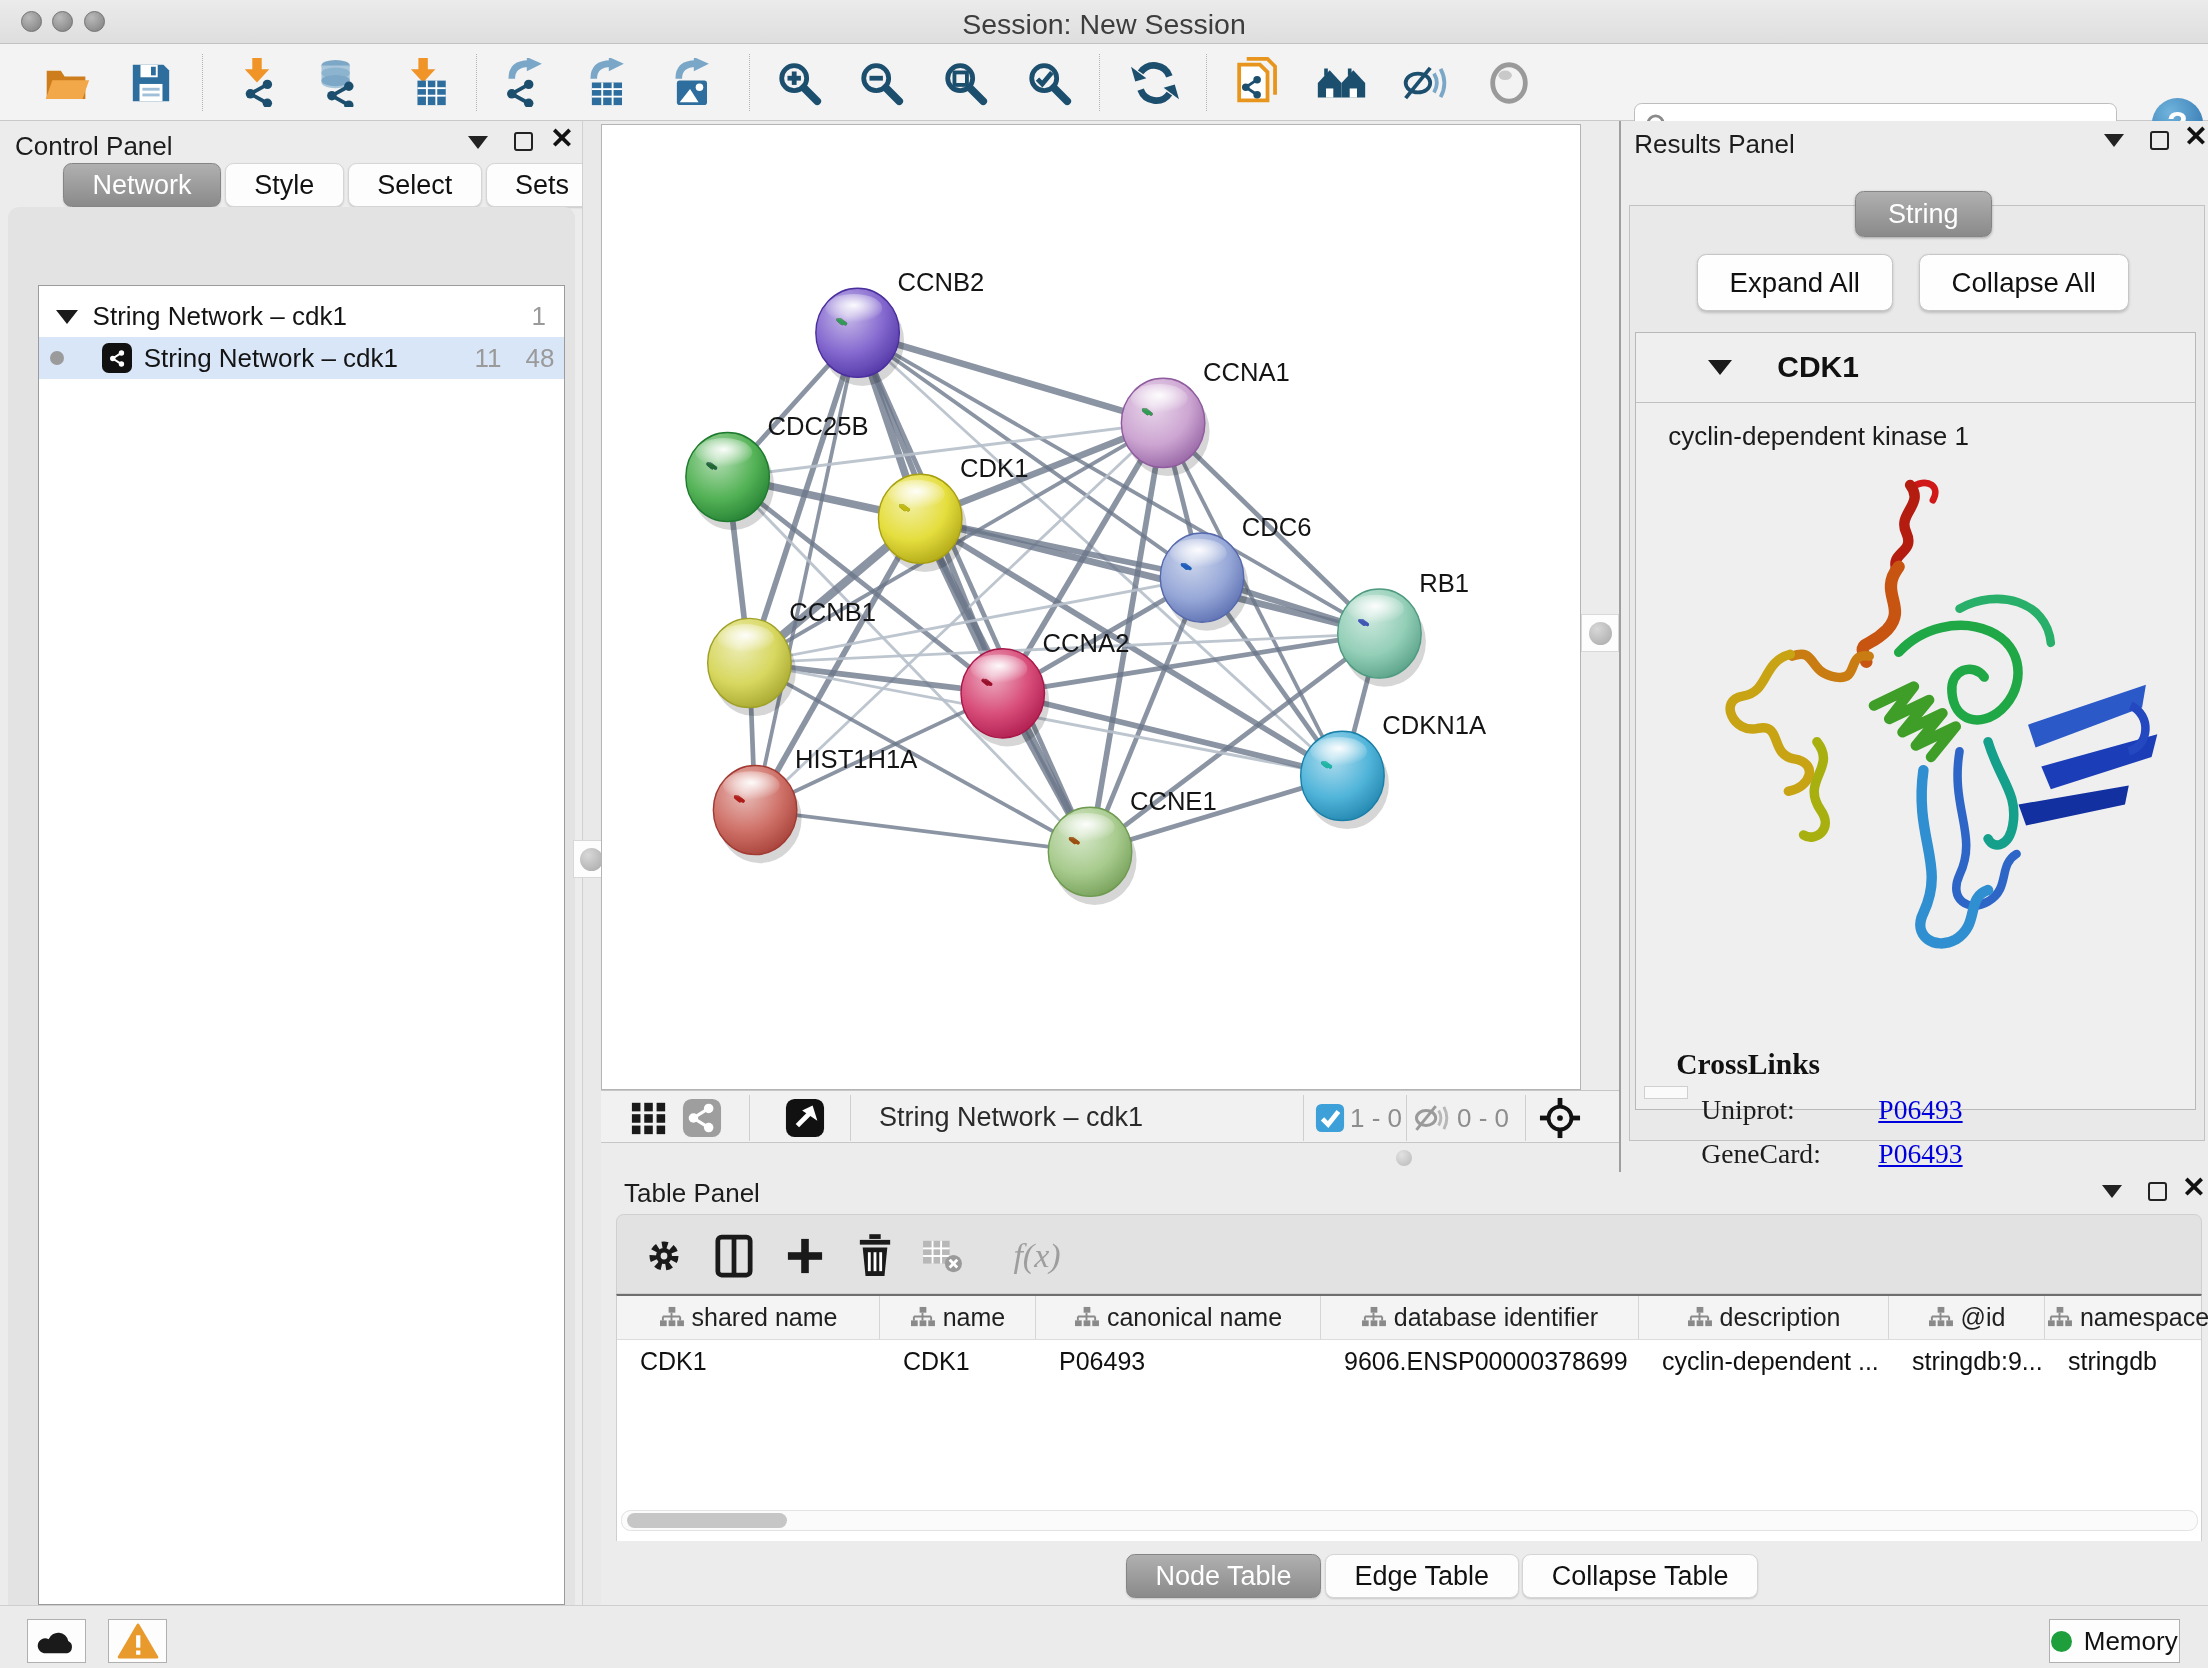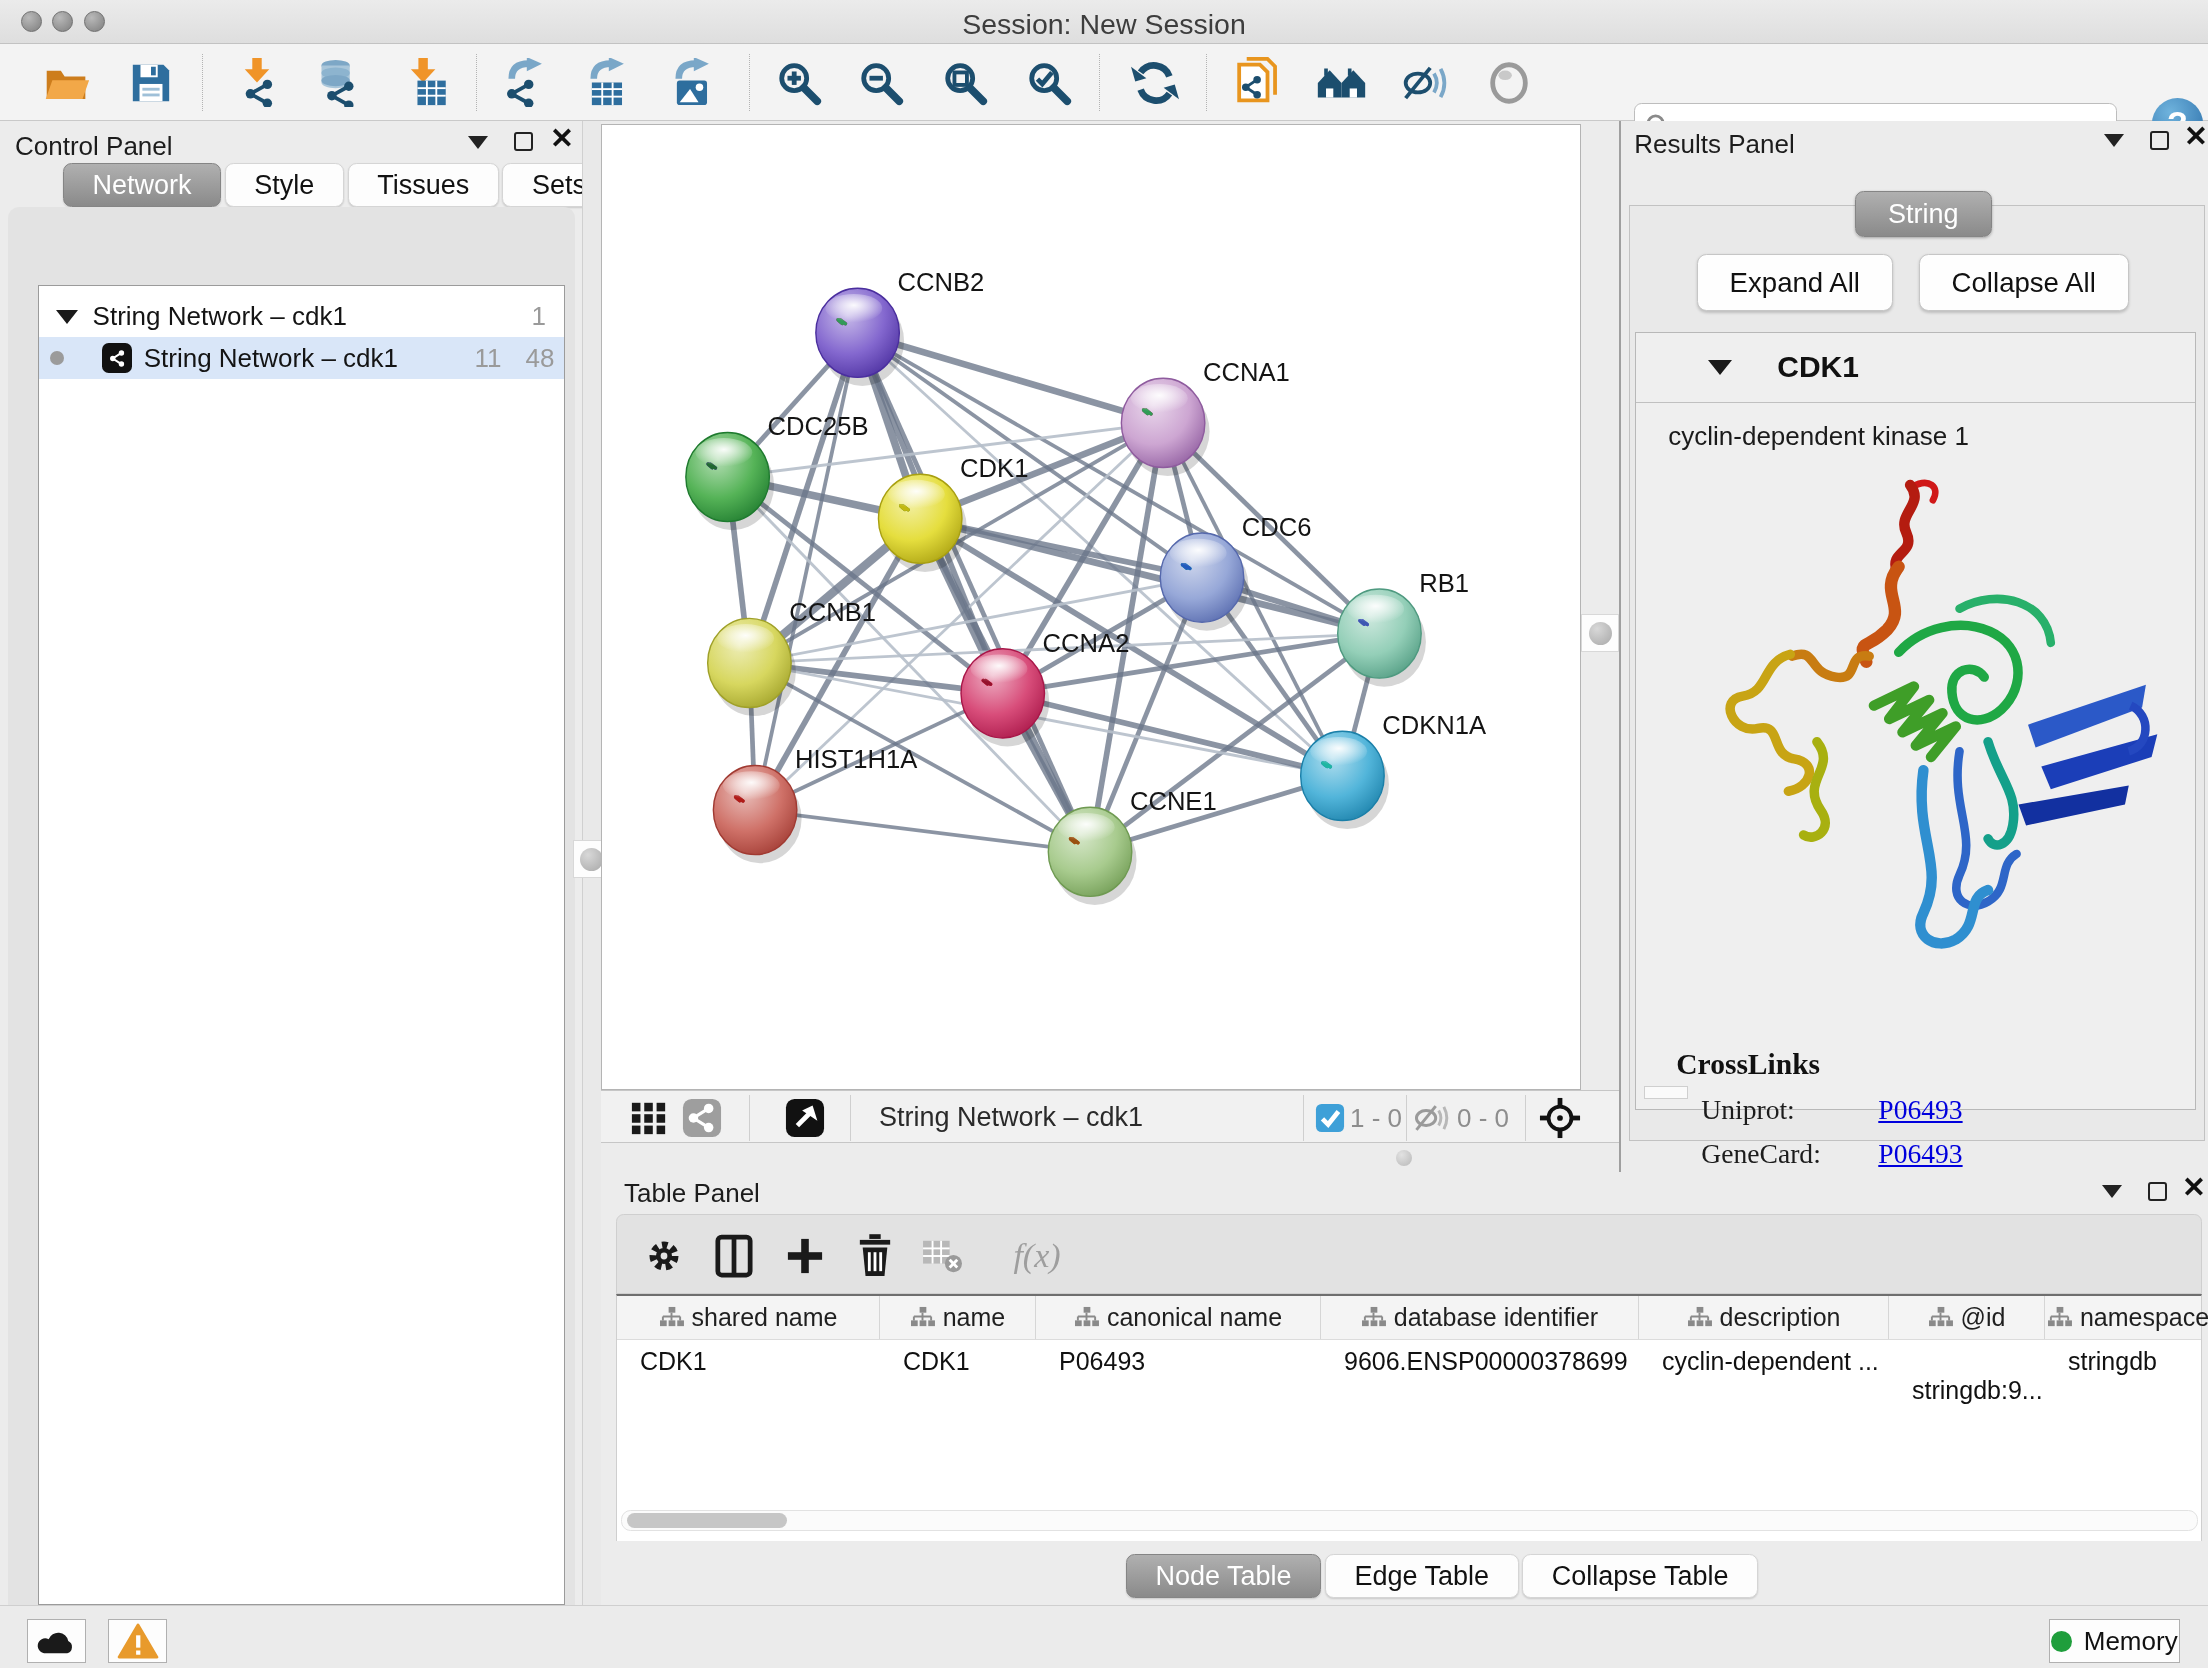--- a/index.html
+++ b/index.html
@@ -323,21 +323,21 @@
   </div>
 
   <div id="control-panel">
     <div id="cp-title" class="panel-head-title">Control Panel</div>
     <div id="cp-min" class="ph-tri"></div>
     <div id="cp-float" class="ph-float"></div>
     <div id="cp-close" class="ph-close">✕</div>
     <div id="cp-tabs" class="tabrow">
         <span class="tab sel">Network</span>
         <span class="tab">Style</span>
-        <span class="tab">Tissues</span>
+        <span class="tab">Select</span>
         <span class="tab">Sets</span>
       </div>
     <div id="cp-body">
       <div id="tree">
         <div class="tree-row" style="top:9.5px">
           <span class="tri"></span>
           <span>String Network – cdk1</span>
           <span class="tcount" style="left:493px">1</span>
         </div>
         <div class="tree-row sel" style="top:51px">
@@ -851,21 +851,21 @@
             </svg>
             <span>namespace</span>
           </div>
         </div>
       <div id="tp-row">
           <div class="td" style="width: 263px;">CDK1</div>
           <div class="td" style="width: 156px;">CDK1</div>
           <div class="td" style="width: 285px;">P06493</div>
           <div class="td" style="width: 318px;">9606.ENSP00000378699</div>
           <div class="td" style="width: 250px;">cyclin-dependent ...</div>
-          <div class="td" style="width: 156px; margin-top: 29px;">stringdb:9...</div>
+          <div class="td" style="width: 156px;">stringdb:9...</div>
           <div class="td" style="width: 167px;">stringdb</div>
         </div>
       <div id="tp-scroll">
           <div id="tp-thumb"></div>
         </div>
     </div>
     <div id="tp-tabs" class="tabrow">
         <span class="tab sel">Node Table</span>
         <span class="tab">Edge Table</span>
         <span class="tab">Collapse Table</span>

